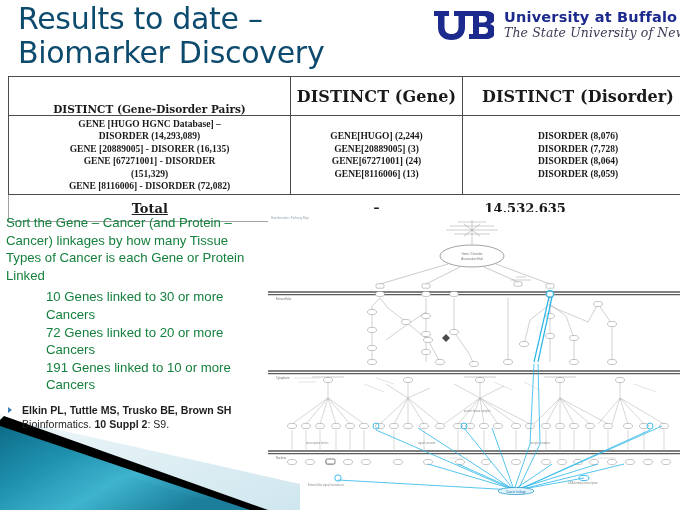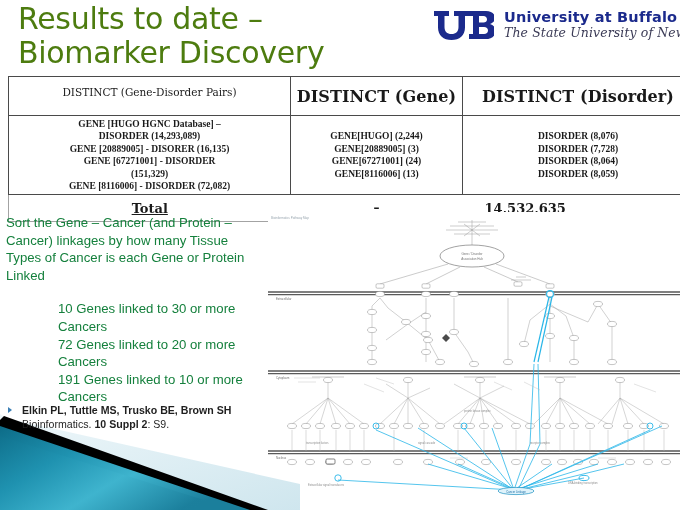--- a/index.html
+++ b/index.html
@@ -10,21 +10,21 @@
     overflow:hidden;
     position:relative;
   }
   .slide{position:absolute;inset:0;width:680px;height:510px;overflow:hidden;background:#fff;}
 
   
   .title{
     position:absolute;left:18px;top:2px;width:430px;
     font-family:"DejaVu Sans",sans-serif;
     font-size:30px;line-height:34px;
-    color:#4d7c0f;font-weight:400;letter-spacing:-0.3px;
+    color:#0c4a6e;font-weight:400;letter-spacing:-0.3px;
   }
   .title .l2{display:block;}
 
   
   .logo{position:absolute;left:432px;top:6px;width:240px;height:42px;}
   .logo-mark{position:absolute;left:0;top:2px;width:62px;height:34px;}
   .logo-txt{position:absolute;left:72px;top:3px;}
   .logo-l1{
     font-family:"DejaVu Sans",sans-serif;
     font-size:14.5px;font-weight:bold;color:#1b2a8c;letter-spacing:.2px;
@@ -39,39 +39,39 @@
   
   .tbl{
     position:absolute;left:8px;top:76px;width:664px;
     border-collapse:collapse;
     font-family:"DejaVu Serif","Liberation Serif",serif;
     color:#1a1a1a;
     table-layout:fixed;
   }
   .tbl td{border:1px solid #4a4a4a;vertical-align:middle;padding:2px 3px;text-align:center;}
   .tbl .hd{font-weight:bold;font-size:16px;height:34px;letter-spacing:.1px;}
-  .tbl .hd-left{font-weight:normal;font-size:10.5px;vertical-align:bottom;padding-bottom:17px;}
+  .tbl .hd-left{font-weight:bold;font-size:10.5px;vertical-align:bottom;padding-bottom:0;}
   .cell{font-size:9.5px;line-height:12.4px;font-weight:bold;height:68px;vertical-align:top;padding-top:4px;}
   .cell div{white-space:nowrap;font-family:Liberation Serif, serif;}
   .cell.wrap div{white-space:normal;}
   .total-row td{border:1px solid #a3a3a3;height:22px;}
   .total-lbl{font-weight:bold;font-size:13px;text-decoration:underline;}
   .total-dash{font-weight:bold;font-size:12px;}
   .total-val{font-weight:bold;font-size:13px;}
   .nb-l{border-left:none !important;}
   .nb-r{border-right:none !important;}
 
   
   .body-text{
     position:absolute;left:6px;top:214px;width:256px;
     font-family:"Liberation Sans",sans-serif;
     font-size:13.2px;line-height:17.6px;color:#15803d;
   }
   .body-text .lead{display:block;}
-  .sub-list{margin:16px;padding:0;list-style:none;}
+  .sub-list{margin:4px;padding:0;list-style:none;}
   .sub-list li{margin-left:36px;text-indent:0;}
 
   
   .cite{
     position:absolute;left:8px;top:404px;width:262px;
     font-family:"Liberation Sans",sans-serif;
     font-size:10.6px;line-height:13.6px;color:#1f1f1f;
     z-index:6;
   }
   .cite-bullet{

